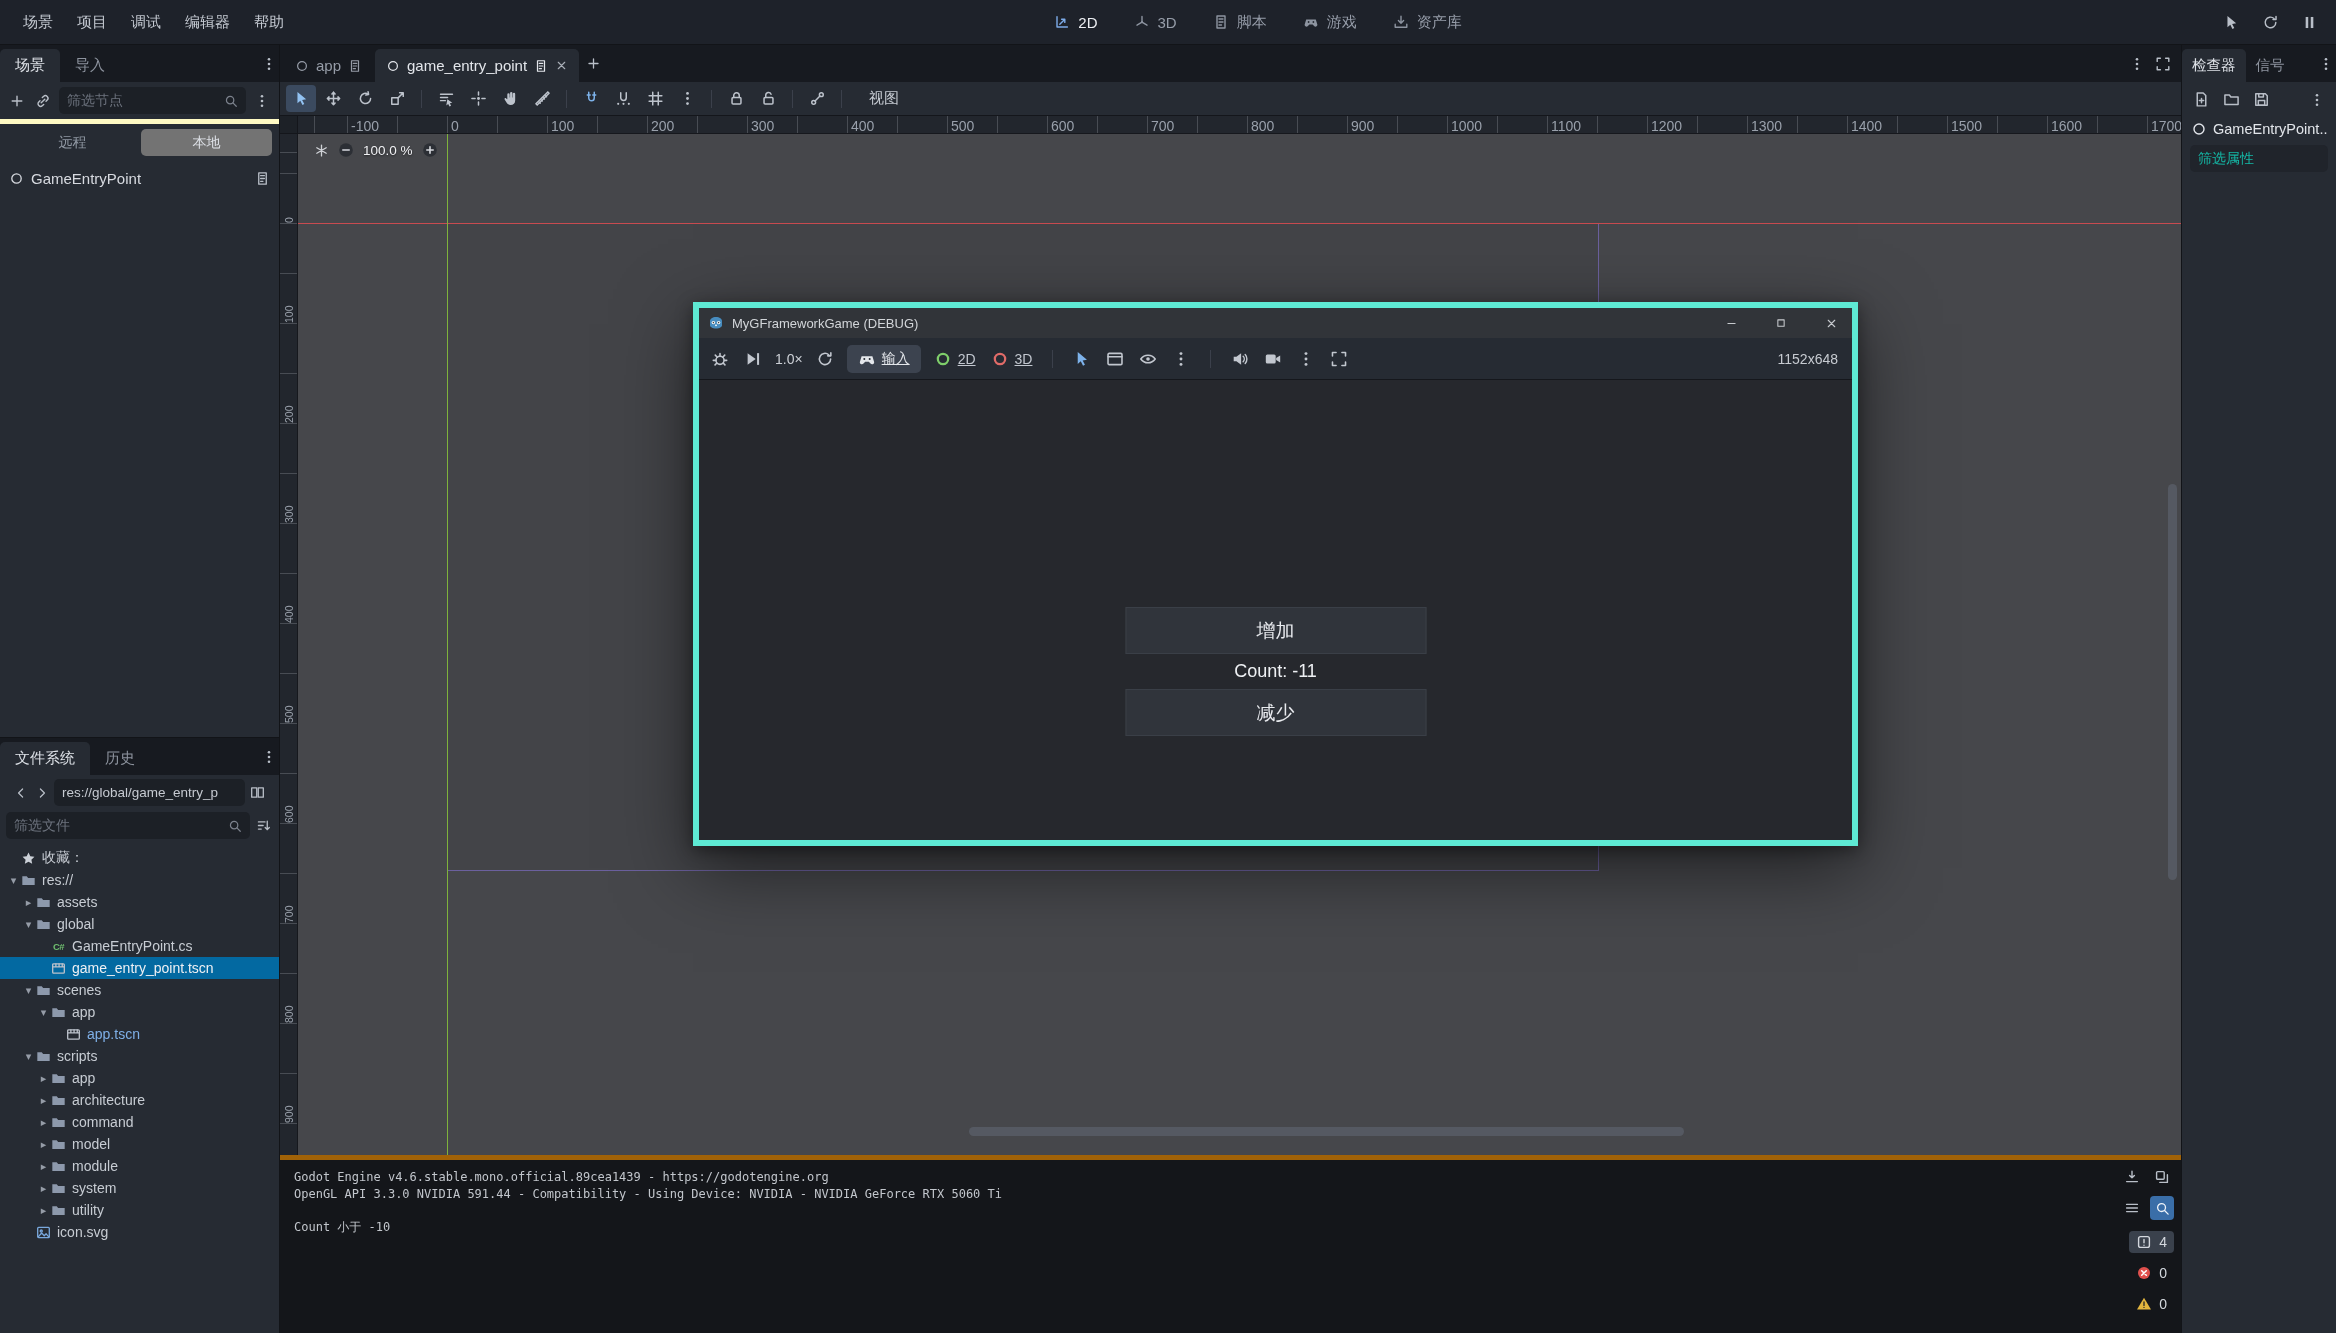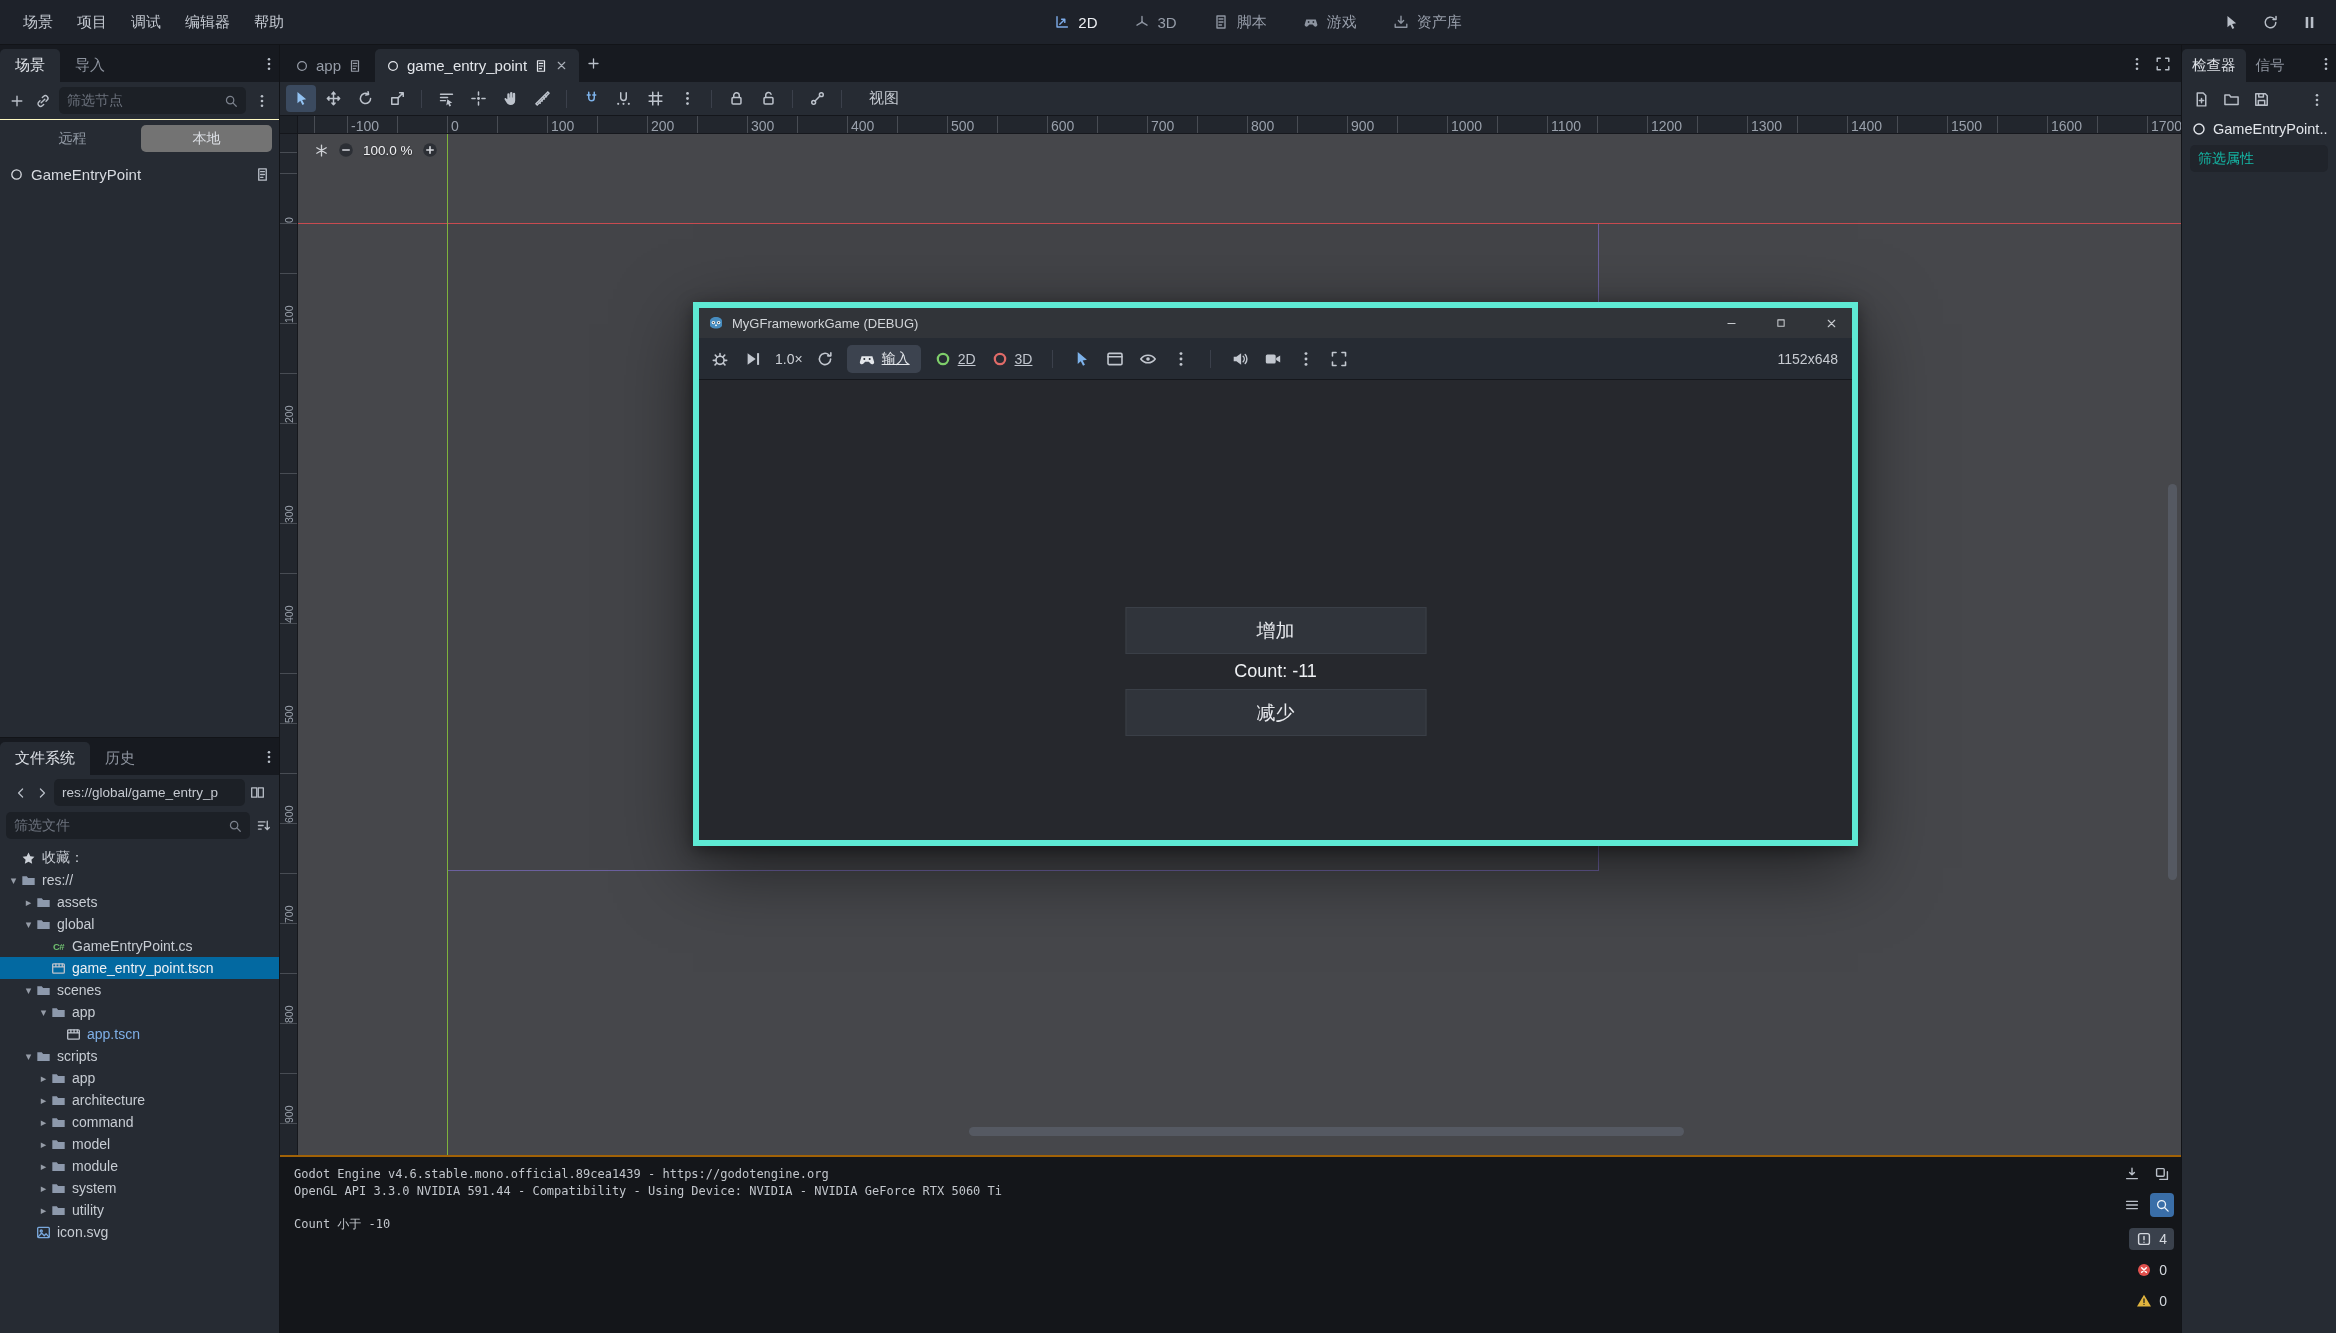--- a/index.html
+++ b/index.html
@@ -31,21 +31,21 @@
   [data-icon]{display:inline-flex;flex:none;}
   [data-icon] svg{width:100%;height:100%;display:block;}
   .ic12{width:12px;height:12px}.ic13{width:13px;height:13px}.ic14{width:14px;height:14px}.ic15{width:15px;height:15px}
   .ic16{width:16px;height:16px}.ic17{width:17px;height:17px}.ic18{width:18px;height:18px}
   .cs-badge{font-size:9.5px;font-weight:700;color:#6fbf6f;letter-spacing:-.5px;display:flex;align-items:center;justify-content:center;width:100%;height:100%;}
 
   
   .left-dock{width:280px;min-width:280px;background:#262b33;border-right:1px solid #121418;display:flex;flex-direction:column;}
   .scene-dock{height:693px;display:flex;flex-direction:column;border-bottom:1px solid #121418;flex:none;}
   .fs-dock{flex:1;display:flex;flex-direction:column;min-height:0;}
-  .sd-toolbar{display:flex;align-items:center;gap:6px;padding:5px 7px;border-bottom:1px solid #fef9c3;}
+  .sd-toolbar{display:flex;align-items:center;gap:6px;padding:5px 7px;border-bottom:5px solid #fef9c3;}
   .filter-box{flex:1;height:27px;background:#1c2026;border-radius:5px;display:flex;align-items:center;padding:0 8px;gap:6px;min-width:0;}
   .filter-box .ph{flex:1;color:#6c727d;font-size:14px;white-space:nowrap;overflow:hidden;}
   .fb-ic{color:#7c828d;}
   .seg-row{display:flex;gap:3px;padding:5px 7px;}
   .seg{flex:1;height:27px;display:flex;align-items:center;justify-content:center;border-radius:5px;color:#9098a3;font-size:14px;}
   .seg.active{background:#737373;color:#dde0e6;}
   .scene-tree{flex:1;padding-top:3px;}
   .st-row{height:29px;display:flex;align-items:center;gap:7px;padding:0 9px;color:#d7dae0;}
   .st-script{margin-left:auto;color:#b9bfc8;}
   .fs-nav{display:flex;align-items:center;gap:3px;padding:4px 12px;}
@@ -107,21 +107,21 @@
   .gtbtn.pill{background:#3c434f;color:#e4e7eb;padding:5px 11px;}
   .gtbtn.accent{color:#7db2ea;}
   .gw-text{color:#ccd0d6;font-size:14px;}
   .gw-res{margin-left:auto;font-size:14px;color:#c7cbd1;padding-right:4px;}
   .gw-content{flex:1;position:relative;background:#26282d;}
   .gw-stack{position:absolute;left:50%;top:227px;transform:translateX(-50%);width:301px;}
   .gbtn{width:100%;height:47px;background:#30343b;border:1px solid #3a3f47;color:#e8eaee;font-size:19px;display:flex;align-items:center;justify-content:center;}
   .gcount{height:35px;display:flex;align-items:center;justify-content:center;font-size:18px;color:#eef0f3;}
 
   
-  .bottom-panel{height:178px;flex:none;background:#14161a;border-top:2px solid #a16207;position:relative;}
+  .bottom-panel{height:178px;flex:none;background:#14161a;border-top:5px solid #a16207;position:relative;}
   .out-lines{padding:9px 0 0 14px;font-family:"DejaVu Sans Mono","Liberation Mono",monospace;font-size:12px;line-height:16.5px;color:#c2c6cc;}
   .out-side{position:absolute;top:5px;right:7px;display:flex;flex-direction:column;align-items:flex-end;gap:7px;}
   .os-row{display:flex;gap:6px;}
   .os-row .ibtn{width:24px;height:24px;}
   .ibtn.active-blue{background:#3a6ea8;color:#eef3f9;}
   .badges{display:flex;flex-direction:column;align-items:stretch;gap:9px;margin-top:4px;}
   .badge{display:flex;align-items:center;justify-content:flex-end;gap:7px;color:#d4d8de;font-size:14px;padding:3px 7px;border-radius:4px;}
   .badge.bactive{background:#3a414c;}
 
   

